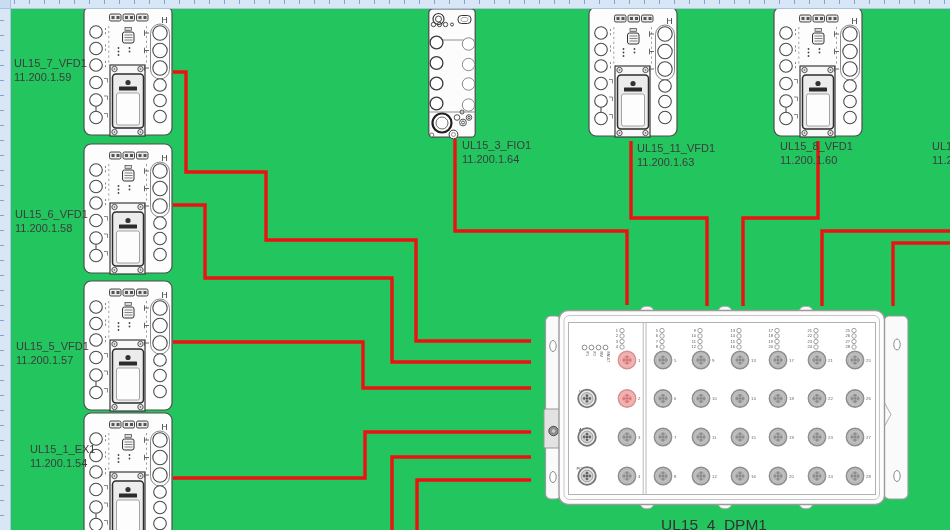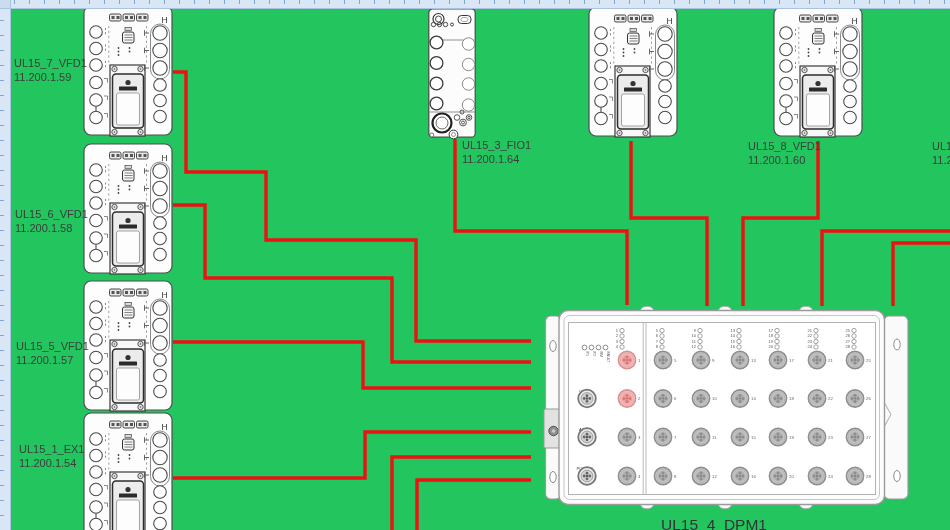--- a/index.html
+++ b/index.html
@@ -385,29 +385,33 @@
     <div>11.200.1.59</div>
   </div>
   <div class="dev-label" style="left:15px;top:208px">
     <div>UL15_6_VFD1</div>
     <div>11.200.1.58</div>
   </div>
   <div class="dev-label" style="left:16px;top:340px">
     <div>UL15_5_VFD1</div>
     <div>11.200.1.57</div>
   </div>
-  <div class="dev-label" style="left:19px;top:443px">
+  <div class="dev-label" style="left:30px;top:443px">
     <div>UL15_1_EX1</div>
     <div>11.200.1.54</div>
   </div>
   <div class="dev-label" style="left:462px;top:139px">
     <div>UL15_3_FIO1</div>
     <div>11.200.1.64</div>
   </div>
-  <div class="dev-label" style="left:748px;top:140px">
+  <div class="dev-label" style="left:637px;top:142px">
+    <div>UL15_11_VFD1</div>
+    <div>11.200.1.63</div>
+  </div>
+  <div class="dev-label" style="left:780px;top:140px">
     <div>UL15_8_VFD1</div>
     <div>11.200.1.60</div>
   </div>
   <div class="dev-label" style="left:932px;top:140px">
     <div>UL15</div>
     <div>11.2</div>
   </div>
   <div class="sw-label" style="left:661px;top:516px">UL15_4_DPM1</div>
 </div>
 

